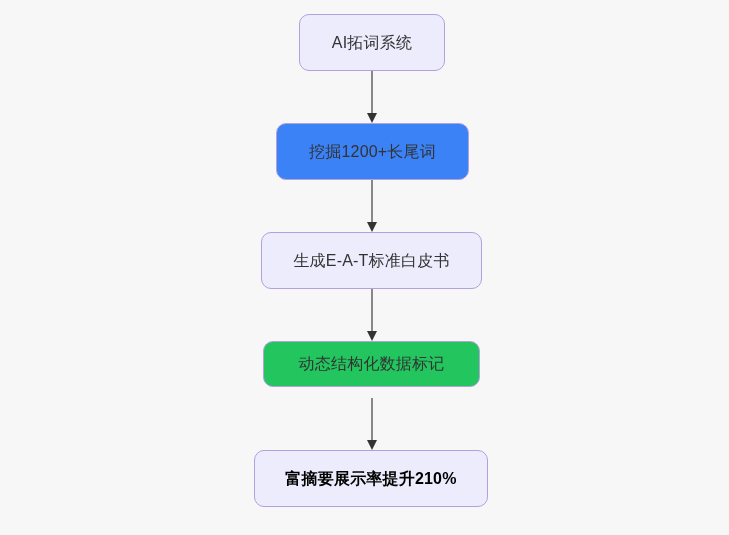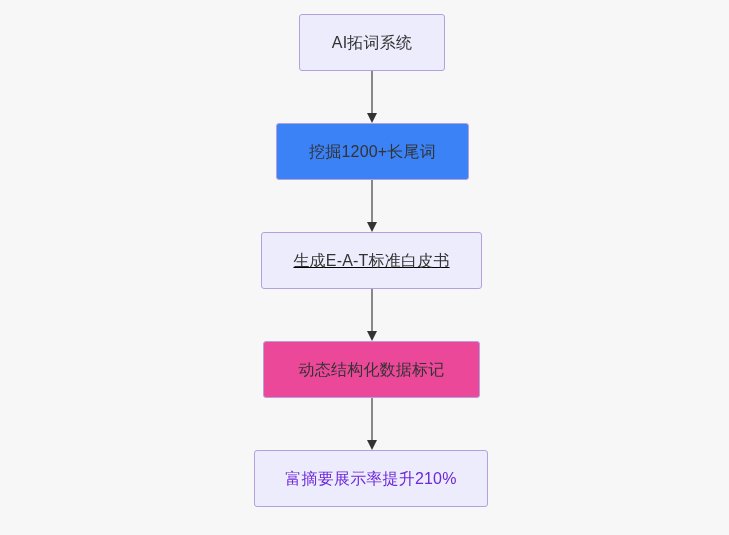--- a/index.html
+++ b/index.html
@@ -16,21 +16,21 @@
   #flow-canvas {
     position: relative;
     width: 729px;
     height: 535px;
   }
   .node {
     position: absolute;
     box-sizing: border-box;
     background: #ececfc;
     border: 1.5px solid #b3a0dd;
-    border-radius: 3px;
+    border-radius: 10px;
     display: flex;
     align-items: center;
     justify-content: center;
     height: 57px;
   }
   .node-label {
     font-size: 16px;
     line-height: 1;
     color: #333333;
     white-space: nowrap;
@@ -80,25 +80,25 @@
   </div>
 
   <div class="node" style="left: 299px; top: 14px; width: 146px; height: 57px; background: rgb(236, 236, 252); border-color: rgb(179, 160, 221);">
     <span class="node-label" style="color: rgb(51, 51, 51);">AI拓词系统</span>
   </div>
 
   <div class="node" style="left: 276px; top: 123px; width: 193px; height: 57px; background: #3b82f6; border-color: rgb(179, 160, 221);">
     <span class="node-label" style="color: rgb(51, 51, 51);">挖掘1200+长尾词</span>
   </div>
 
-  <div class="node" style="left: 261px; top: 232px; width: 221px; height: 57px; background: rgb(236, 236, 252); border-color: rgb(179, 160, 221); text-decoration: underline;">
+  <div class="node" style="left: 261px; top: 232px; width: 221px; height: 57px; background: rgb(236, 236, 252); border-color: rgb(179, 160, 221);">
     <span class="node-label" style="color: rgb(51, 51, 51);">生成E-A-T标准白皮书</span>
   </div>
 
-  <div class="node" style="left: 263px; top: 341px; width: 217px; height: 57px; background: #ec4899; border-color: rgb(179, 160, 221);">
+  <div class="node" style="left: 263px; top: 341px; width: 217px; height: 46px; background: #22c55e; border-color: rgb(179, 160, 221);">
     <span class="node-label" style="color: rgb(51, 51, 51);">动态结构化数据标记</span>
   </div>
 
   <div class="node" style="left: 254px; top: 450px; width: 234px; height: 57px; background: rgb(236, 236, 252); border-color: rgb(179, 160, 221);">
-    <span class="node-label" style="color: #6d28d9;">富摘要展示率提升210%</span>
+    <span class="node-label" style="color: #000000; font-weight: bold;">富摘要展示率提升210%</span>
   </div>
 
 </div>
 
 </body></html>

